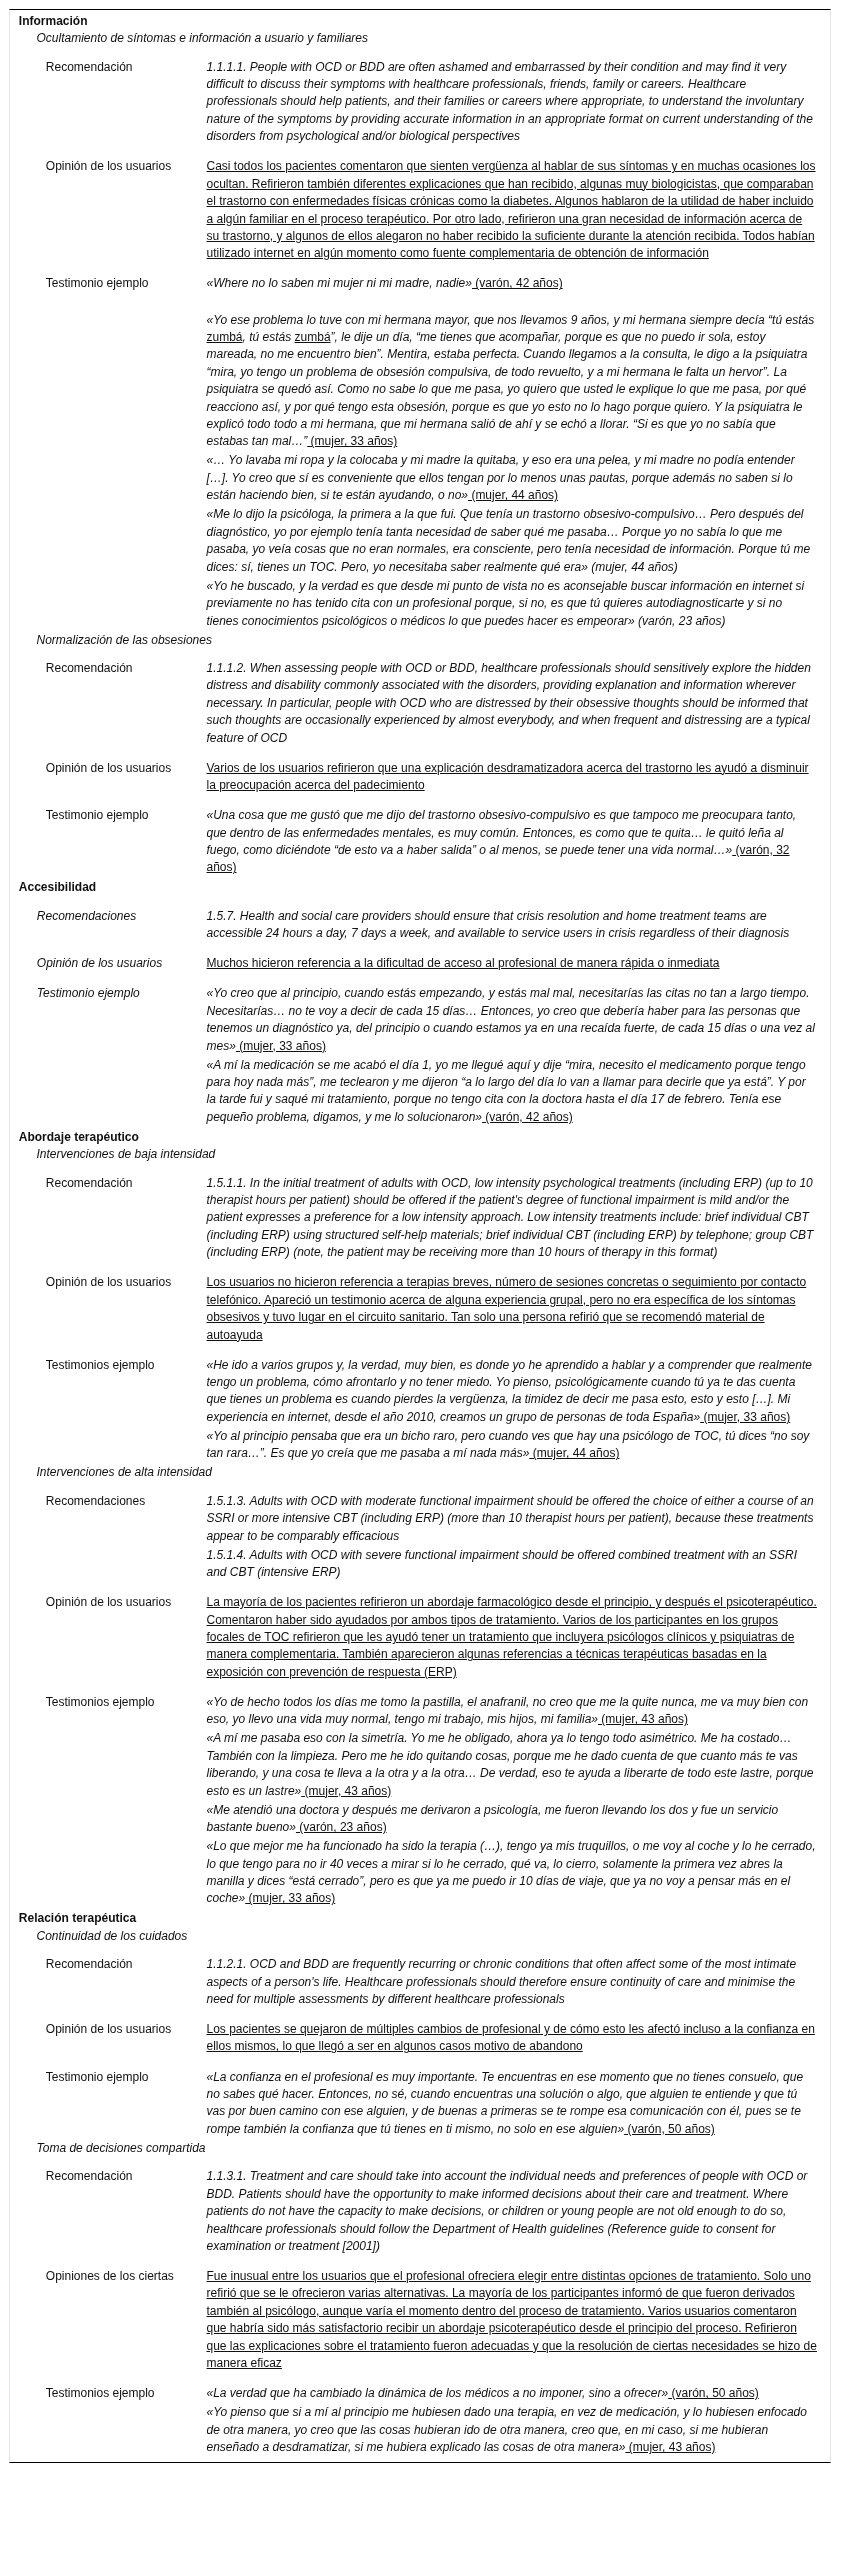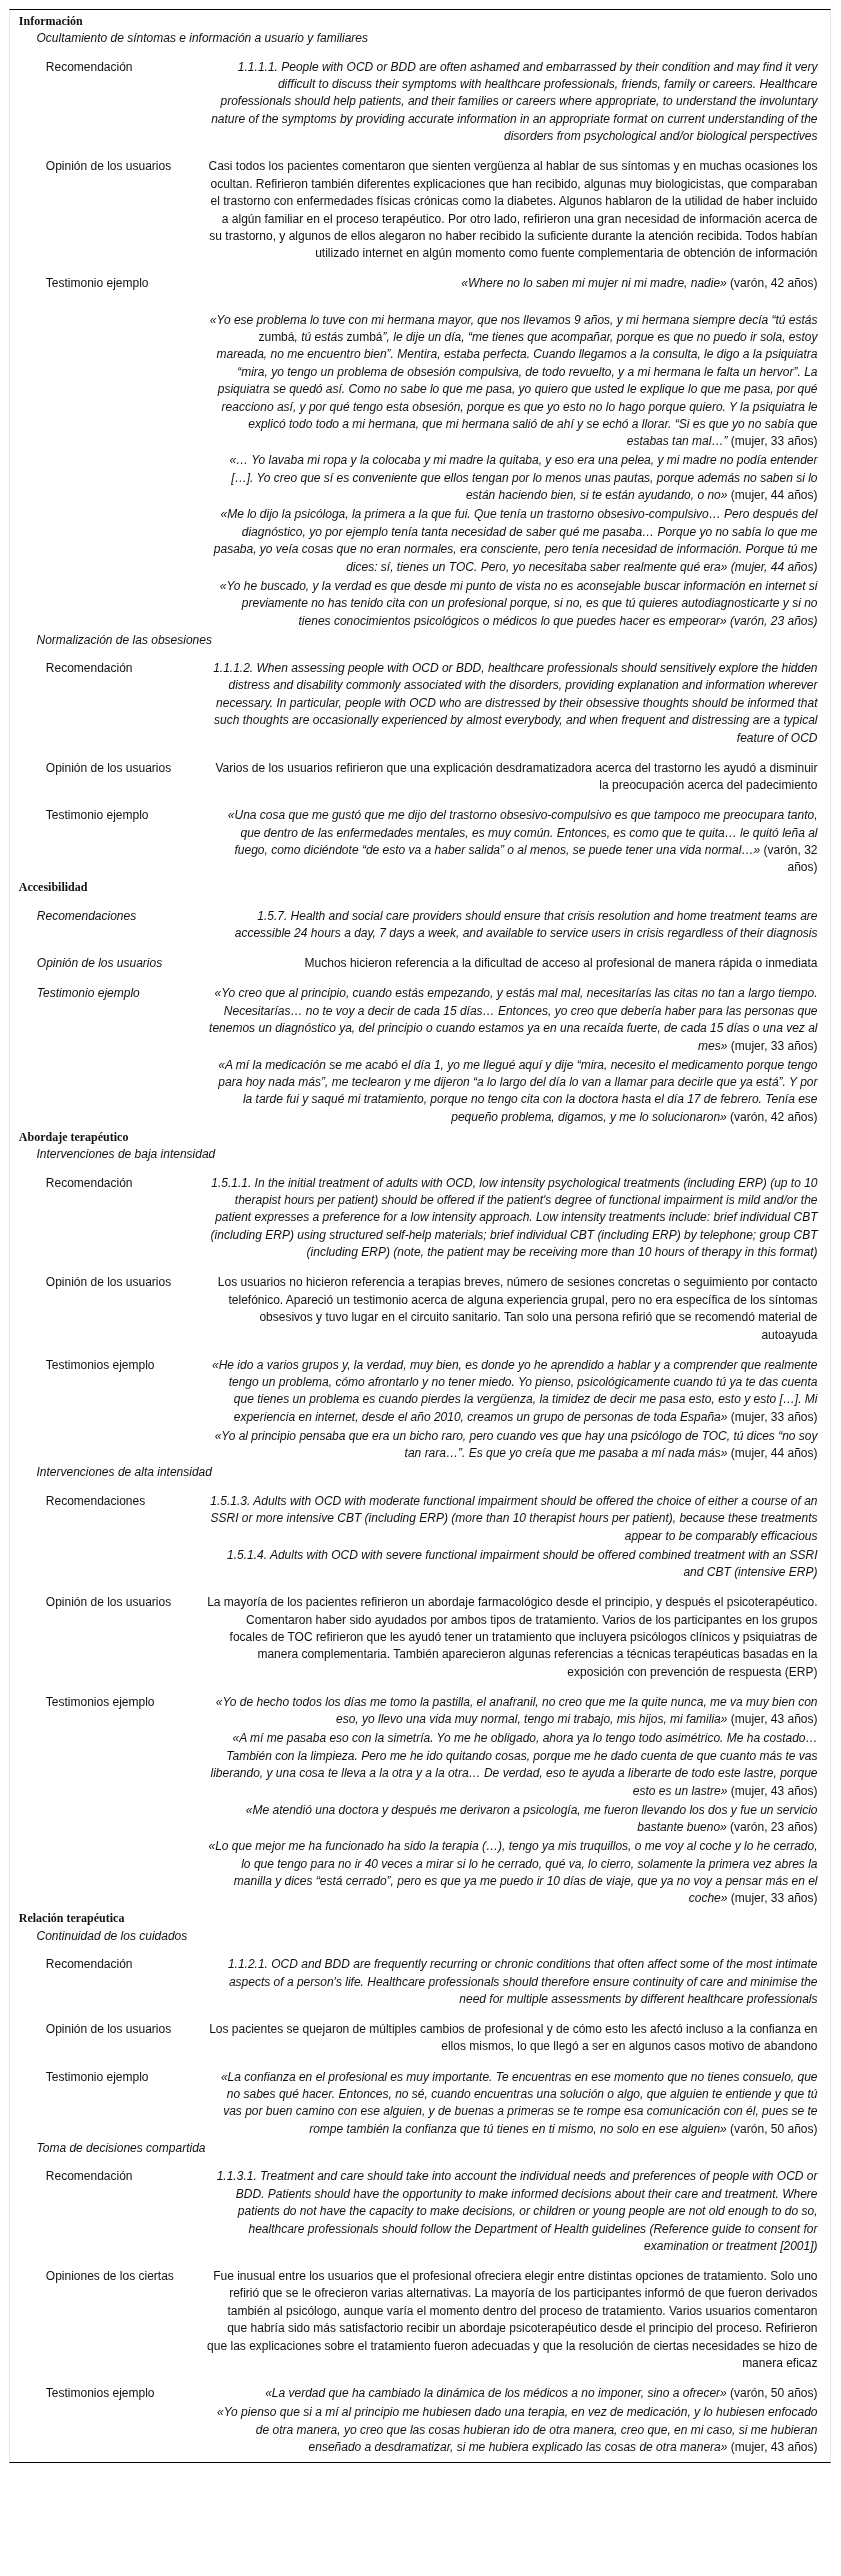--- a/index.html
+++ b/index.html
@@ -1,27 +1,27 @@
 <!DOCTYPE html>
 <html style="font-size:13.6px"><head>
 <meta charset="utf-8">
 <style>
   html, body { margin: 0; padding: 0; background: #ffffff; }
   body { width: 841px; font-family: "Liberation Sans", sans-serif; font-size: 12px; line-height: 17.4px; color: #111; }
   .frame { margin: 9.3px 9.3px 0 8.5px; border-left: 0.8px solid #e6e6e6; border-right: 0.8px solid #e6e6e6; border-top: 1.7px solid #000; border-bottom: 1.7px solid #000; padding: 1.7px 0 3.4px 0; width: 822px; box-sizing: border-box; }
-  .sec-title { font-weight: bold; padding-left: 9.3px; margin-top: 0.8px; font-family: Liberation Serif, serif; }
+  .sec-title { font-weight: bold; padding-left: 9.3px; margin-top: 0.8px; }
   .sub-title { font-style: italic; padding-left: 27px; }
   .row { display: flex; align-items: flex-start; margin-top: 11px; }
   .lbl { width: 197px; padding-left: 9.3px; box-sizing: border-box; text-indent: 27px; flex: none; }
   .lbl.it { font-style: italic; text-indent: 18px; }
-  .val { width: 611px; flex: none; padding-left: 0; text-align: right; }
+  .val { width: 611px; flex: none; padding-left: 0; }
   .val p { margin: 0 0 1.7px 0; }
   .val .gap { margin-top: 18.7px; }
   .it { font-style: italic; }
-  .up { font-style: normal; }
+  .up { font-style: normal; text-decoration: underline; }
 </style>
 </head>
 <body>
 
 <div class="frame" id="root">
     <div class="sec-title">Información</div>
     <div class="sub-title">Ocultamiento de síntomas e información a usuario y familiares</div>
     <div class="row">
       <div class="lbl">Recomendación</div>
       <div class="val">

